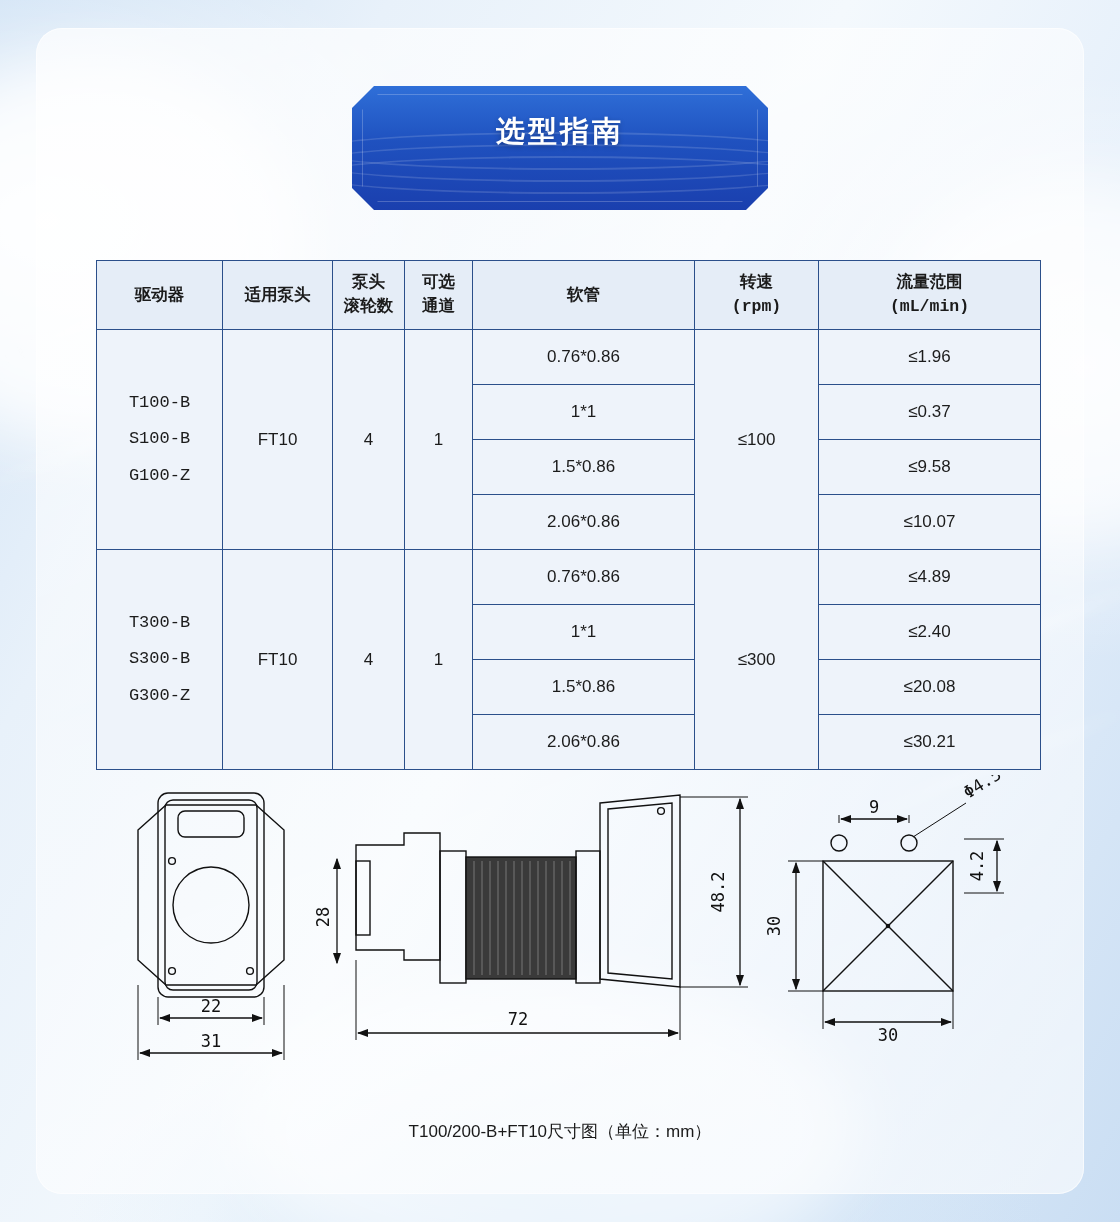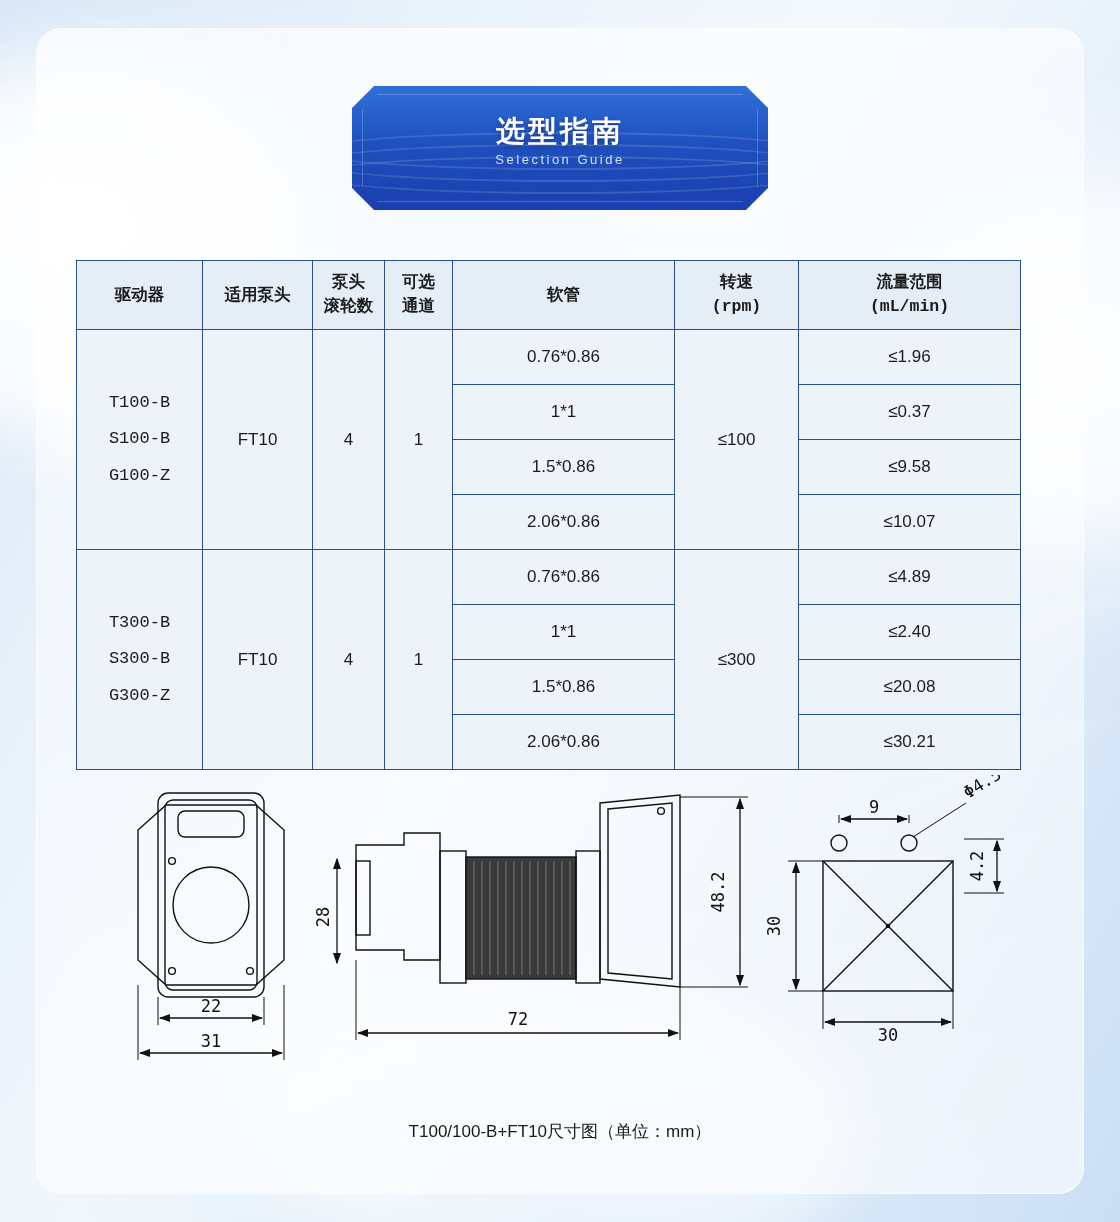--- a/index.html
+++ b/index.html
@@ -95,21 +95,21 @@
     width: 100%;
     text-align: center;
     color: #cfe0f7;
     font-size: 13px;
     letter-spacing: 2.5px;
   }
 
   
   .table-wrap {
     position: absolute;
-    left: 76px;
+    left: 96px;
     top: 260px;
     width: 944px;
   }
   table.spec {
     border-collapse: collapse;
     width: 944px;
     table-layout: fixed;
   }
   table.spec th, table.spec td {
     border: 1px solid #2b4f8a;
@@ -182,21 +182,20 @@
   <div class="panel"></div>
 
   <div class="banner">
     <div class="banner-shape">
       <div class="banner-wave" style="top:46px;"></div>
       <div class="banner-wave" style="top:58px;"></div>
       <div class="banner-wave" style="top:70px;"></div>
       <div class="banner-inner-line"></div>
     </div>
     <div class="banner-cn">选型指南</div>
-    <div class="banner-en">Selection  Guide</div>
   </div>
 
   <div class="table-wrap">
     <table class="spec">
       <colgroup>
         <col style="width:126px">
         <col style="width:110px">
         <col style="width:72px">
         <col style="width:68px">
         <col style="width:222px">
@@ -390,14 +389,14 @@
         <text class="dim-text" x="692" y="151" text-anchor="middle" transform="rotate(-90 692 151)">30</text>
 
         <line x1="735" y1="216" x2="735" y2="254" stroke="#111" stroke-width="1"></line>
         <line x1="865" y1="216" x2="865" y2="254" stroke="#111" stroke-width="1"></line>
         <line x1="737" y1="247" x2="863" y2="247" stroke="#111" stroke-width="1.3" marker-start="url(#arrStart)" marker-end="url(#arrEnd)"></line>
         <text class="dim-text" x="800" y="266" text-anchor="middle">30</text>
       </g>
     </svg>
   </div>
 
-  <div class="caption">T100/100-B+FT10尺寸图（单位：mm）</div>
+  <div class="caption">T100/200-B+FT10尺寸图（单位：mm）</div>
 </div>
 
 </body></html>

